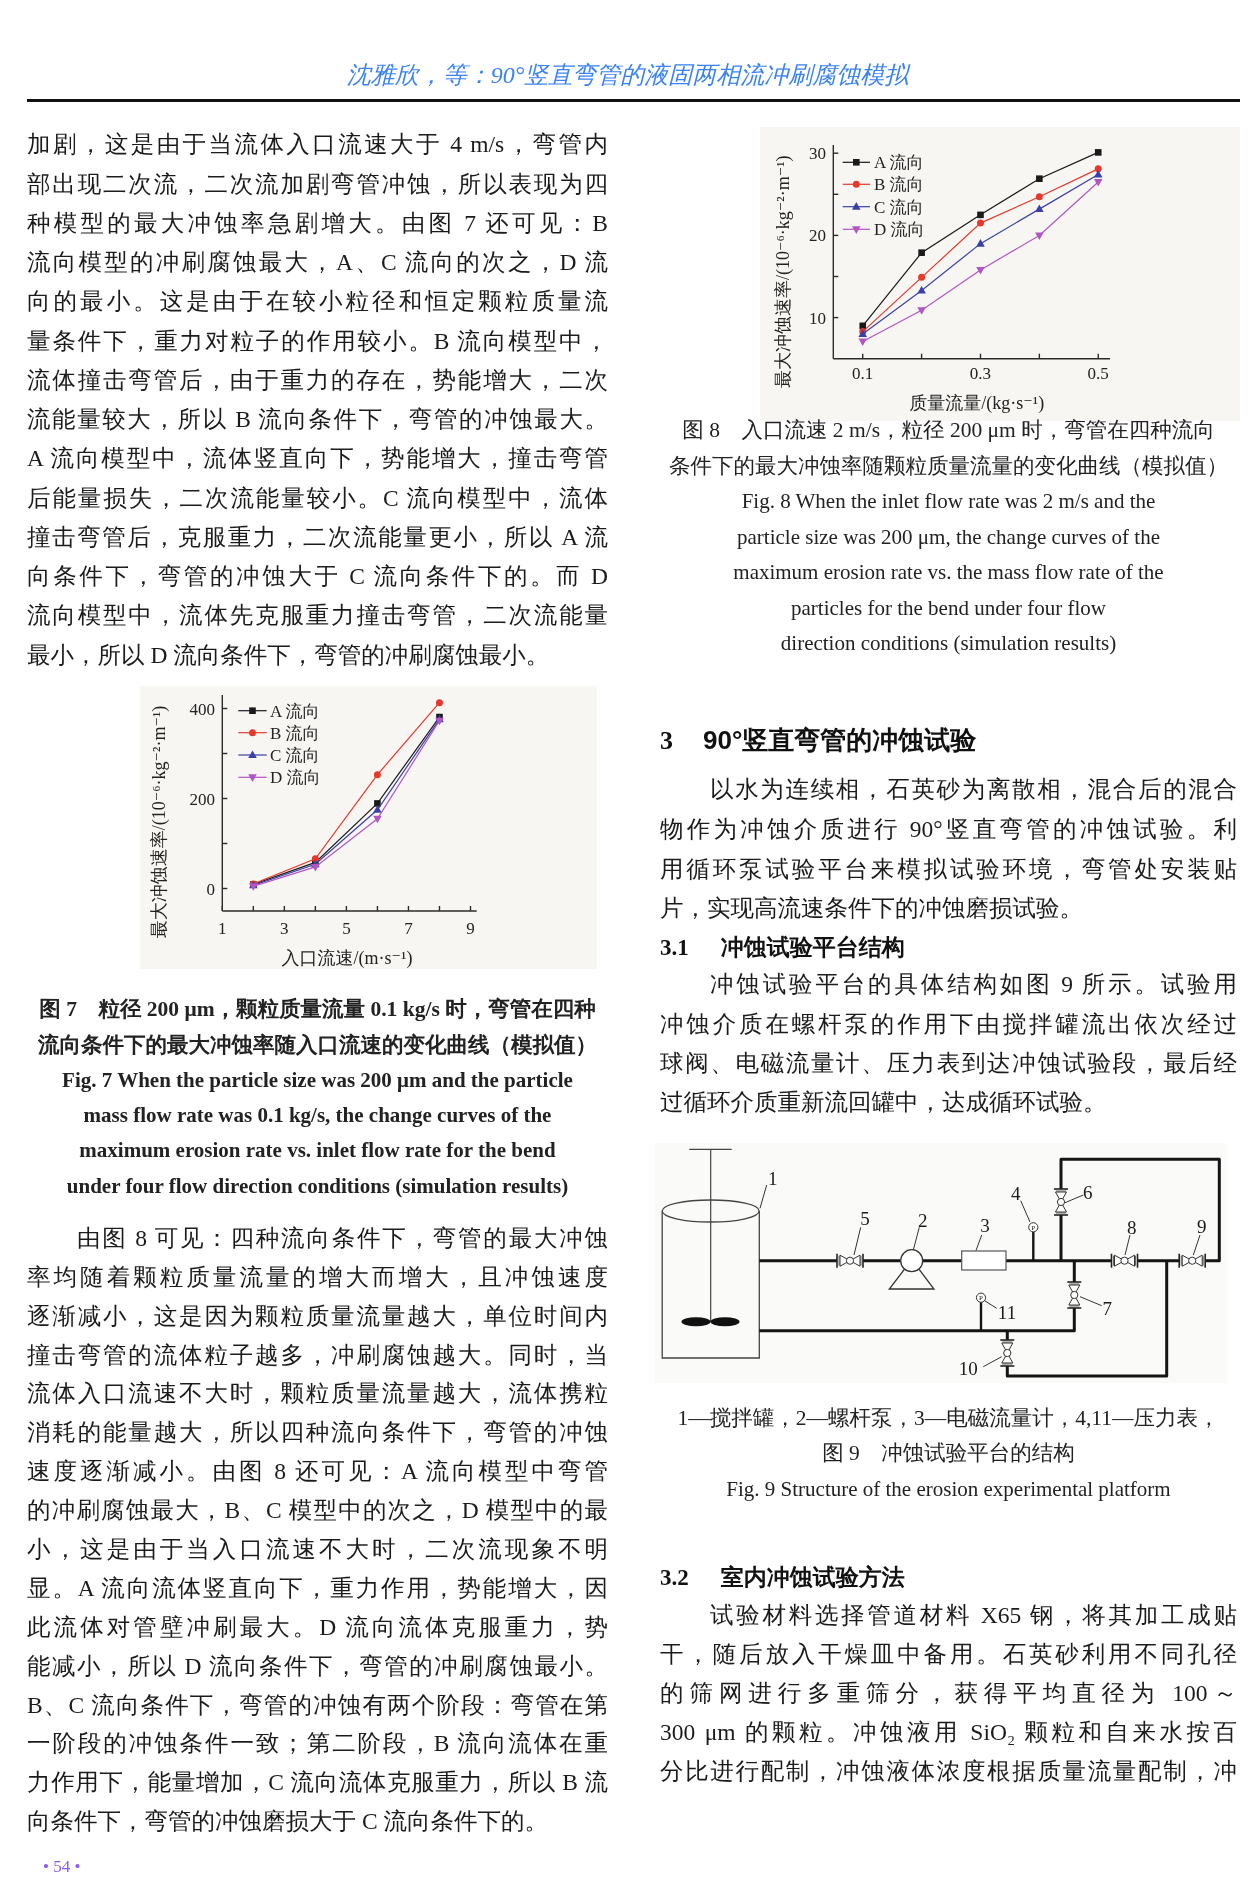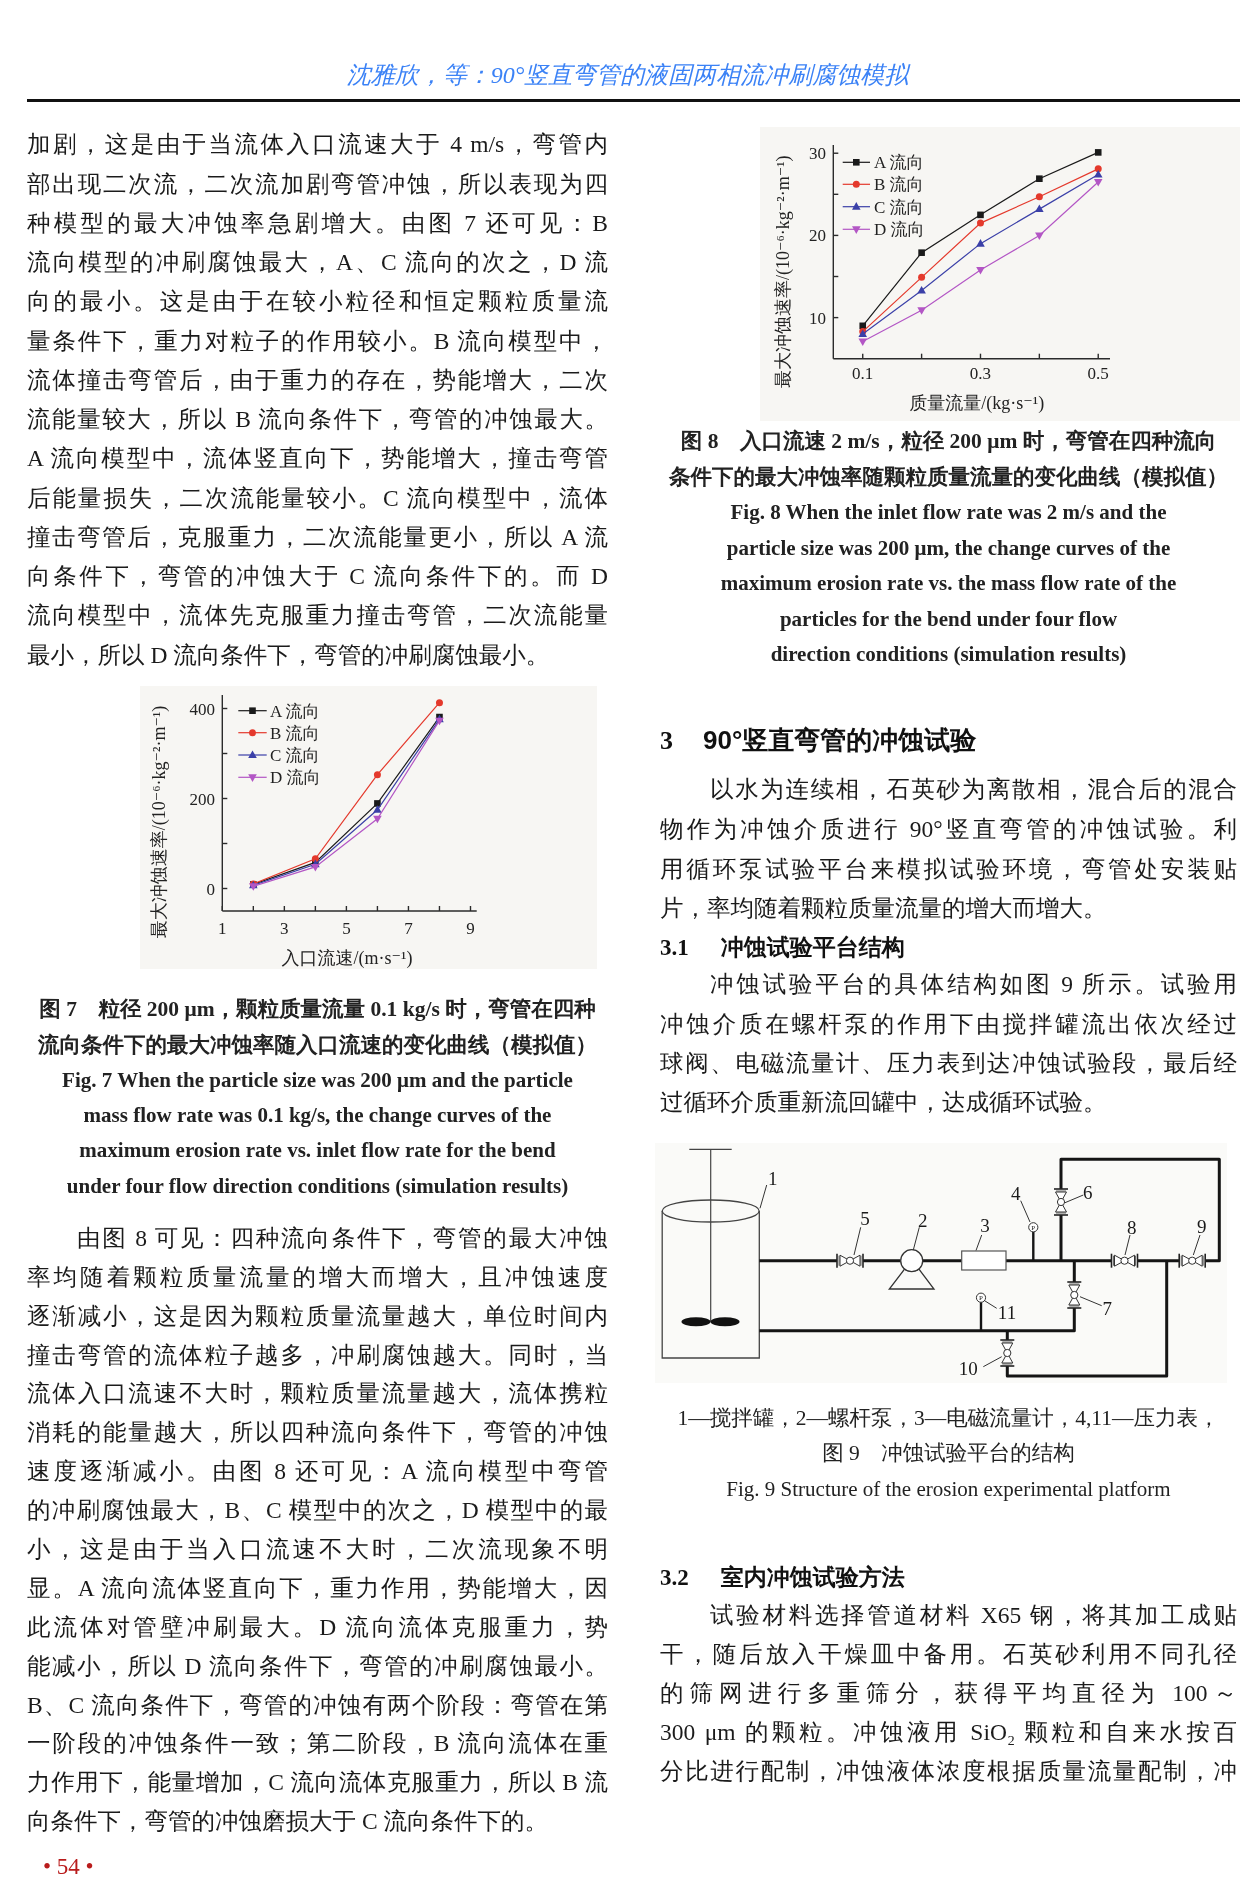--- a/index.html
+++ b/index.html
@@ -26,21 +26,21 @@
 .heading{height:40px;line-height:40px;white-space:nowrap;font-weight:bold;color:#111111;}
 .heading .num{font-family:"Liberation Serif","DejaVu Serif",serif;font-weight:bold;}
 .heading .ttl{font-family:"Liberation Sans","DejaVu Sans",sans-serif;font-weight:bold;}
 .h-big{font-size:26px;}
 .h-big .num{margin-right:30px;}
 .h-sub{font-size:23px;}
 .h-sub .num{margin-right:32px;}
 .figbg{background:#f7f6f3;}
 .figbg9{background:#fafaf8;}
 svg text{font-family:"Liberation Serif","DejaVu Serif",serif;}
-.page-num{left:43px;top:1854px;height:26px;line-height:26px;font-size:23px;color:#b91c1c;white-space:nowrap;}
+.page-num{left:43px;top:1854px;height:26px;line-height:26px;font-size:17px;color:#8b5cf6;white-space:nowrap;}
 </style>
 </head>
 <body>
 
 <div id="page">
 
   <div class="abs running-title">沈雅欣，等：90°竖直弯管的液固两相流冲刷腐蚀模拟</div>
   <div class="abs rule"></div>
 
   <div class="abs col-left p1" style="top:125.4px;">
@@ -249,38 +249,38 @@
         <g>
           <line x1="77.7" y1="99.3" x2="105" y2="99.3" stroke="#b356c5" stroke-width="1.2"></line>
           <polygon points="91.3,103.89999999999999 95.6,96.3 87,96.3" fill="#b356c5"></polygon>
           <text x="109" y="105.3" font-size="17" fill="#222">D 流向</text>
         </g>
       </g>
       <text x="211.7" y="279" text-anchor="middle" font-size="18" fill="#222">质量流量/(kg·s⁻¹)</text>
       <text x="18" y="141.7" text-anchor="middle" dominant-baseline="central" font-size="18" fill="#222" transform="rotate(-90 18 141.7)">最大冲蚀速率/(10⁻⁶·kg⁻²·m⁻¹)</text>
     </svg>
 
-  <div class="abs col-right cap8" style="top:424px;font-weight:bold;">
+  <div class="abs col-right cap8" style="top:413px;">
     <span class="cap zh">图 8　入口流速 2 m/s，粒径 200 μm 时，弯管在四种流向</span>
     <span class="cap zh">条件下的最大冲蚀率随颗粒质量流量的变化曲线（模拟值）</span>
     <span class="cap en">Fig. 8  When the inlet flow rate was 2 m/s and the</span>
     <span class="cap en">particle size was 200 μm, the change curves of the</span>
     <span class="cap en">maximum erosion rate vs. the mass flow rate of the</span>
     <span class="cap en">particles for the bend under four flow</span>
     <span class="cap en">direction conditions (simulation results)</span>
   </div>
 
   <div class="abs col-right heading h-big" style="top:720px;">
     <span class="num">3</span><span class="ttl">90°竖直弯管的冲蚀试验</span>
   </div>
   <div class="abs col-right p3" style="top:770.1px;">
     <span class="ln indent">以水为连续相，石英砂为离散相，混合后的混合</span>
     <span class="ln">物作为冲蚀介质进行 90°竖直弯管的冲蚀试验。利</span>
     <span class="ln">用循环泵试验平台来模拟试验环境，弯管处安装贴</span>
-    <span class="ln last">片，率均随着颗粒质量流量的增大而增大。</span>
+    <span class="ln last">片，实现高流速条件下的冲蚀磨损试验。</span>
   </div>
 
   <div class="abs col-right heading h-sub" style="top:926.7px;">
     <span class="num">3.1</span><span class="ttl">冲蚀试验平台结构</span>
   </div>
   <div class="abs col-right p31" style="top:965.3px;">
     <span class="ln indent">冲蚀试验平台的具体结构如图 9 所示。试验用</span>
     <span class="ln">冲蚀介质在螺杆泵的作用下由搅拌罐流出依次经过</span>
     <span class="ln">球阀、电磁流量计、压力表到达冲蚀试验段，最后经</span>
     <span class="ln last">过循环介质重新流回罐中，达成循环试验。</span>

